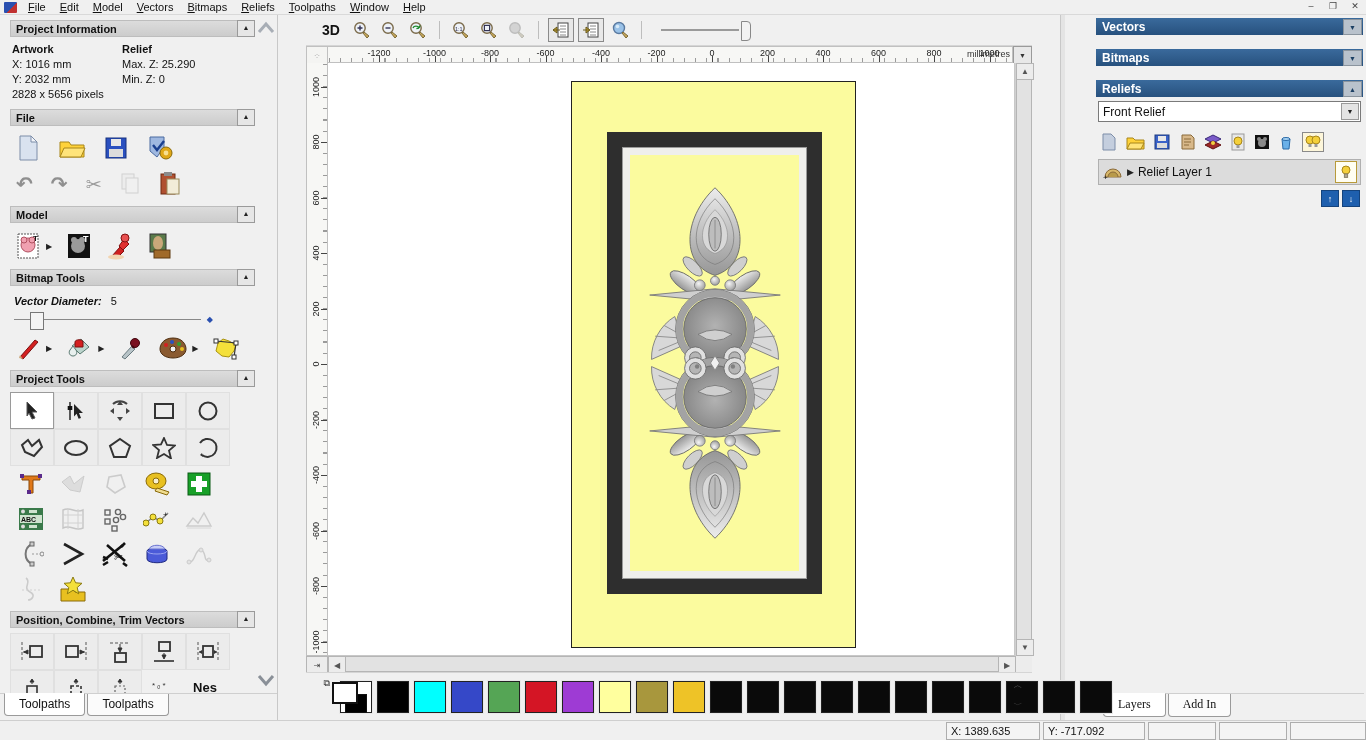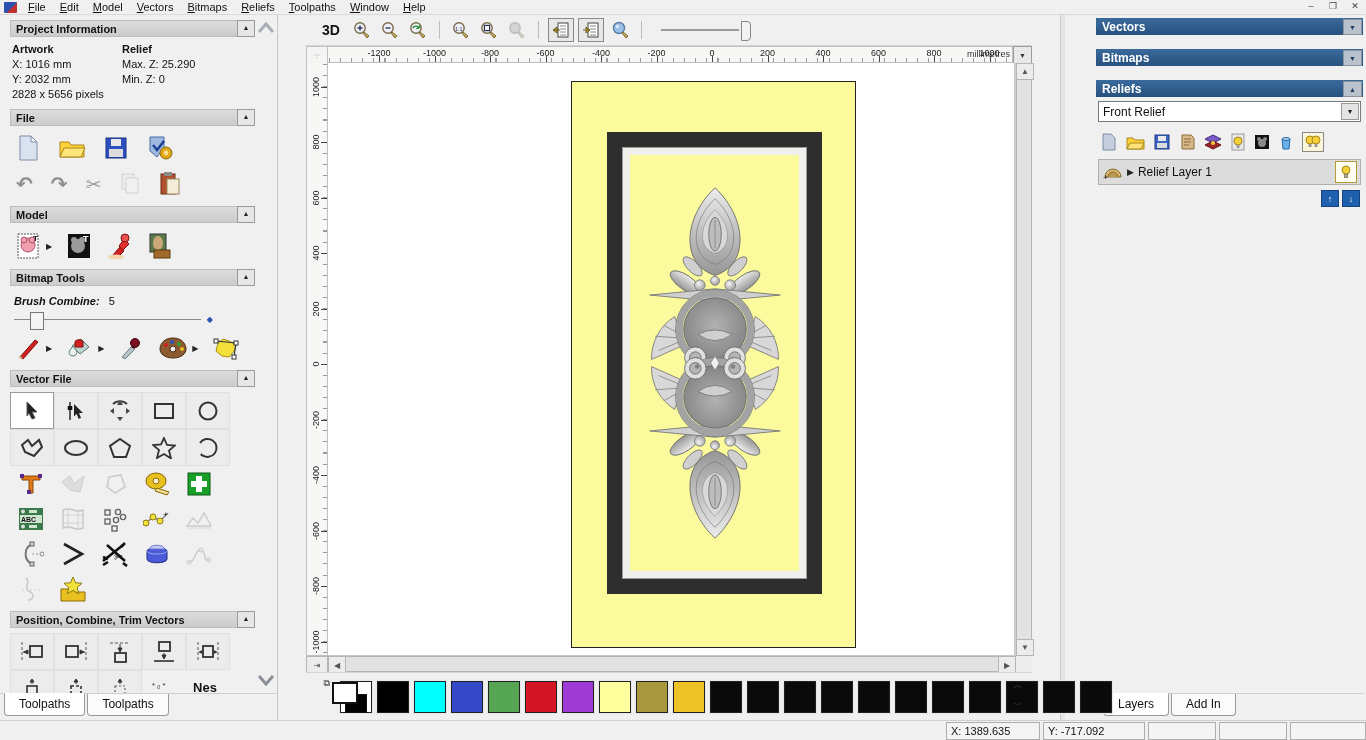--- a/index.html
+++ b/index.html
@@ -265,21 +265,21 @@
                 <rect x="8" y="18" width="16" height="8" fill="#a06a2a" stroke="#5e3a10"></rect>
               </svg>
             </span>
         </div>
 
         <div class="sec-header">
           <span class="sec-title">Bitmap Tools</span>
           <span class="collapse-btn">▲</span>
         </div>
         <div class="brush-line">
-          <span>Brush Combine:</span>
+          <span>Vector Diameter:</span>
           <span style="font-style:normal;font-weight:normal;margin-left:6px;">5</span>
         </div>
         <div class="slider-row">
           <div class="slider-track"></div>
           <div class="slider-thumb"></div>
           <div class="slider-dot">◆</div>
         </div>
         <div class="toolrow tight">
           <span class="ic">
             <svg width="26" height="24" viewBox="0 0 26 24">
@@ -318,21 +318,21 @@
                 <path d="M6 8l5-4 6 2 7 4-2 6-5 6-7-1-6-5z" fill="#f4e03a" stroke="#a89210"></path>
                 <path d="M4 6l20 2-2 14" fill="none" stroke="#333" stroke-width="1.2"></path>
                 <rect x="2" y="4" width="4" height="4" fill="#fff" stroke="#333"></rect>
                 <rect x="22" y="6" width="4" height="4" fill="#fff" stroke="#333"></rect>
                 <rect x="20" y="20" width="4" height="4" fill="#fff" stroke="#333"></rect>
               </svg>
             </span>
         </div>
 
         <div class="sec-header">
-          <span class="sec-title">Vector File</span>
+          <span class="sec-title">Project Tools</span>
           <span class="collapse-btn">▲</span>
         </div>
         <div class="vgrid">
           <div class="vrow">
             <span class="vcell active">
               <svg width="20" height="20" viewBox="0 0 20 20">
                   <path d="M5 1l10 10-5 0 3 6-3 1-3-6-2 3z" fill="#222" stroke="#555"></path>
                 </svg>
               </span>
             <span class="vcell raised">
@@ -949,21 +949,21 @@
               <circle cx="6" cy="5" r="4" fill="#f4d03a" stroke="#a8861a"></circle>
               <rect x="4.4" y="9" width="3.2" height="3.4" fill="#b0a890" stroke="#8a8268"></rect>
             </svg>
           </span>
       </div>
       <div class="layer-arrows">
         <span class="arrow-btn">↑</span>
         <span class="arrow-btn">↓</span>
       </div>
       <div class="right-fill"></div>
-      <div class="tabbar" style="padding-left:8px;border-top:1px solid #cfcfcf;">
+      <div class="tabbar" style="padding-left:8px;border-top:1px solid #cfcfcf;font-family:Liberation Serif, serif;">
         <div class="tab active">Layers</div>
         <div class="tab">Add In</div>
       </div>
     </div>
   </div>
 
   <div class="statusbar">
     <div class="st-fill"></div>
     <div class="st-cell st-x">X: 1389.635</div>
     <div class="st-cell st-y">Y: -717.092</div>

